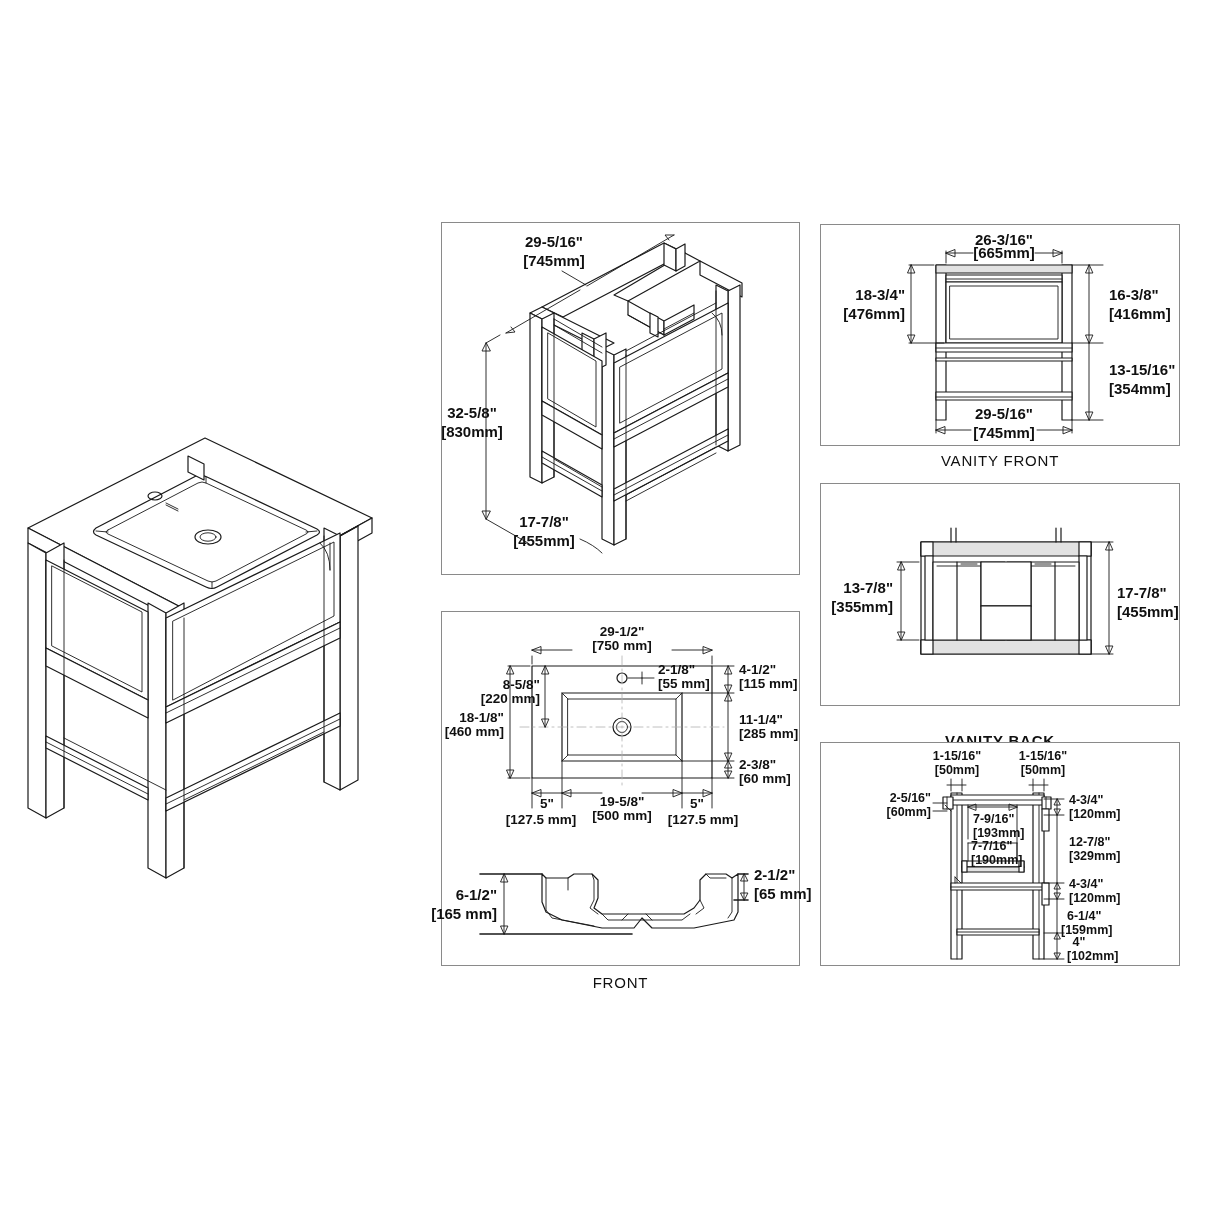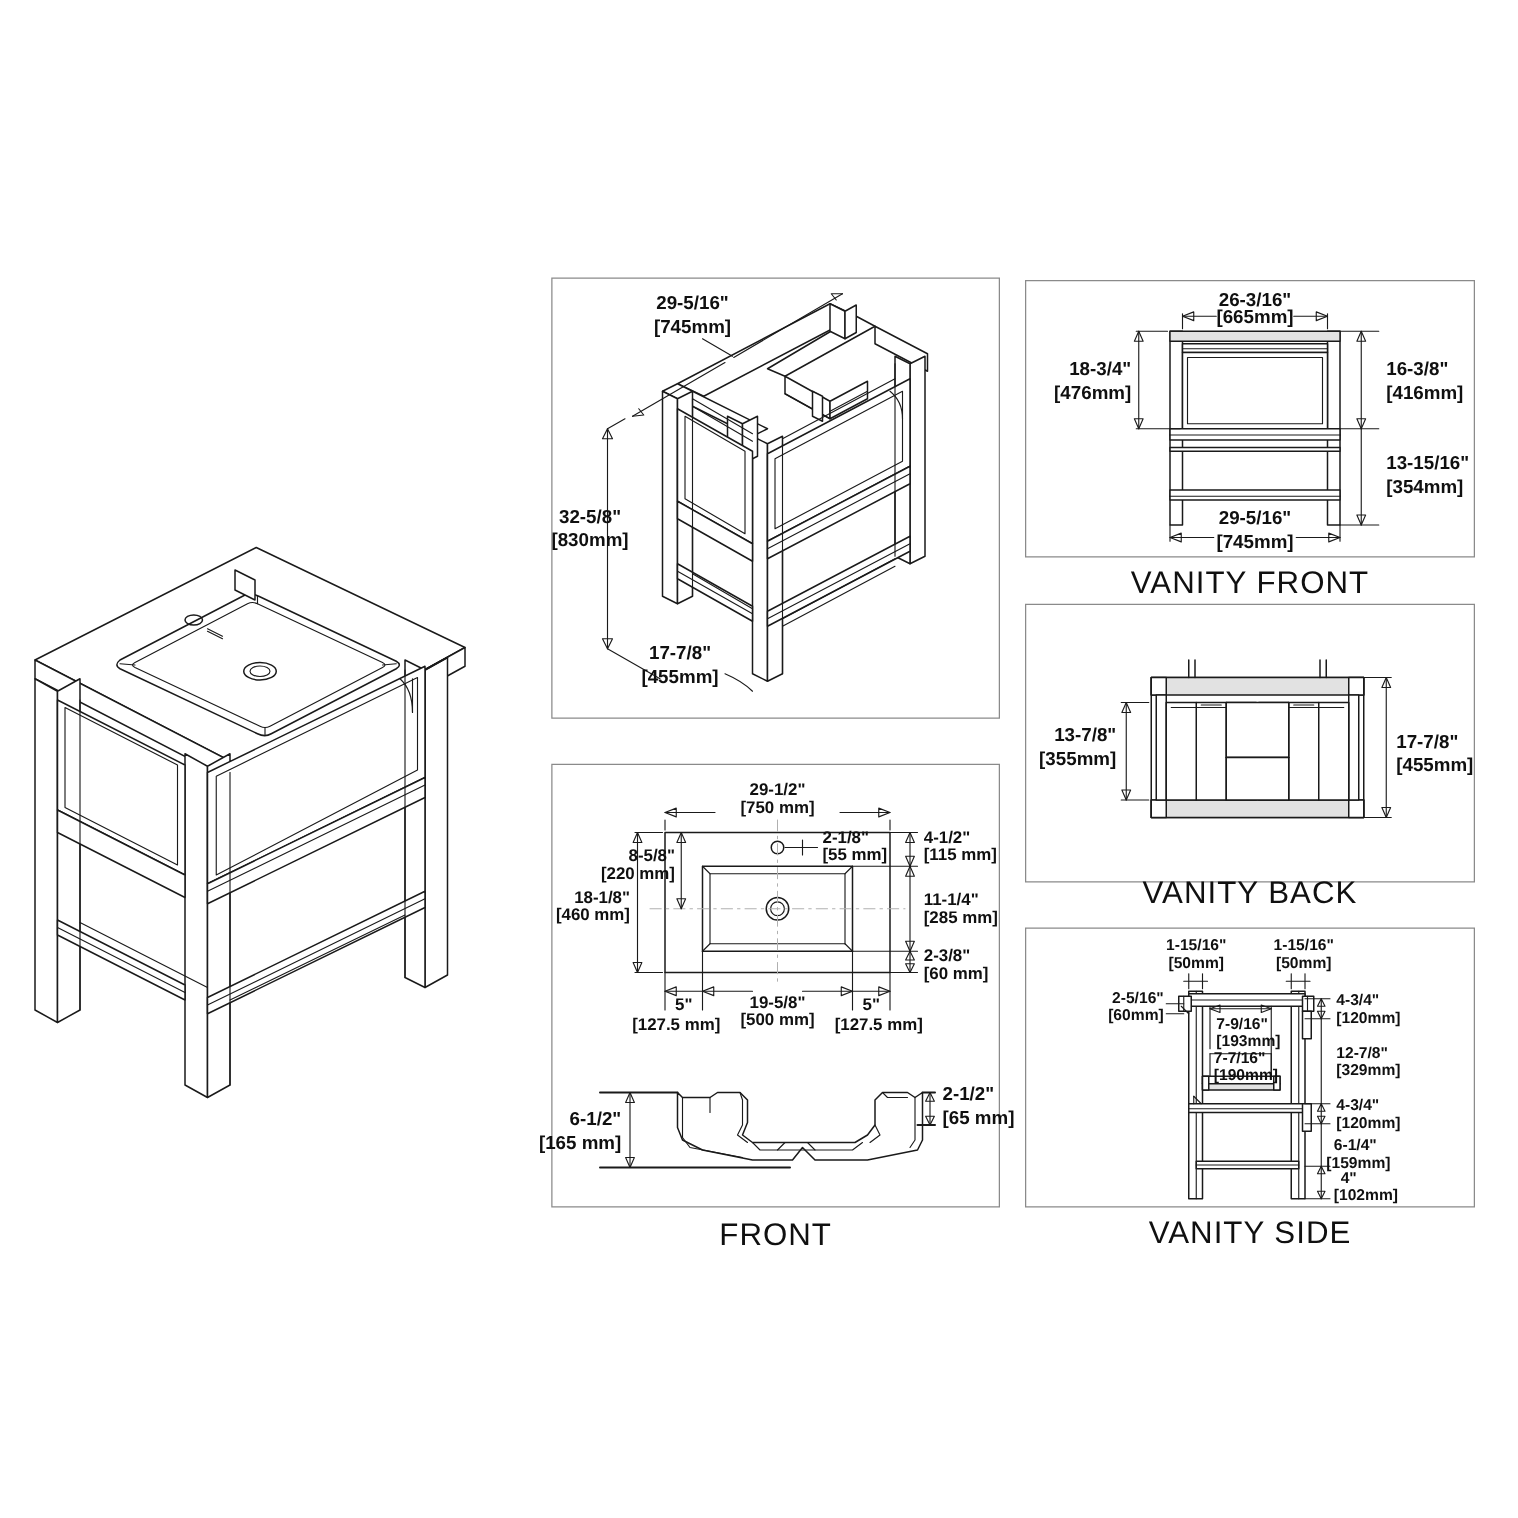--- a/index.html
+++ b/index.html
@@ -23,21 +23,21 @@
   }
   .panel {
     position: absolute;
     border: 1.5px solid #8a8a8a;
     background: #ffffff;
     box-sizing: border-box;
   }
   .panel-label {
     position: absolute;
     text-align: center;
-    font-size: 25px;
+    font-size: 15px;
     letter-spacing: 0.8px;
     color: #101010;
     font-family: "Liberation Sans", sans-serif;
     white-space: nowrap;
   }
   .svgwrap {
     position: absolute;
     left: 0; top: 0;
     width: 100%; height: 100%;
     overflow: visible;
@@ -494,21 +494,21 @@
 
           <text class="dimtext" x="72" y="109" text-anchor="end">13-7/8"</text>
           <text class="dimtext" x="72" y="128" text-anchor="end">[355mm]</text>
 
           <text class="dimtext" x="296" y="114" text-anchor="start">17-7/8"</text>
           <text class="dimtext" x="296" y="133" text-anchor="start">[455mm]</text>
         </g>
       </svg>
     </div>
   </div>
-  <div class="panel-label" style="left:820px; top:700px; width:360px;">VANITY BACK</div>
+  <div class="panel-label" style="left:820px; top:732px; width:360px;font-weight:bold;">VANITY BACK</div>
 
   <div class="panel" style="left:820px; top:742px; width:360px; height:224px;">
     <div class="svgwrap">
       <svg viewBox="0 0 360 224" width="360" height="224" aria-hidden="true">
         <g stroke-linejoin="round" stroke-linecap="round">
 
           <rect class="fillw" x="130" y="50" width="11" height="166"></rect>
           <path class="ln-t" d="M136,50 L136,216"></path>
 
           <rect class="fillw" x="212" y="50" width="11" height="166"></rect>
@@ -611,15 +611,14 @@
 
           <text class="dimtext sm" x="246" y="177" text-anchor="start">6-1/4"</text>
           <text class="dimtext sm" x="240" y="191" text-anchor="start">[159mm]</text>
 
           <text class="dimtext sm" x="258" y="203" text-anchor="middle">4"</text>
           <text class="dimtext sm" x="246" y="217" text-anchor="start">[102mm]</text>
         </g>
       </svg>
     </div>
   </div>
-  <div class="panel-label" style="left:820px; top:972px; width:360px;">VANITY SIDE</div>
 
 </div>
 
 </body></html>

